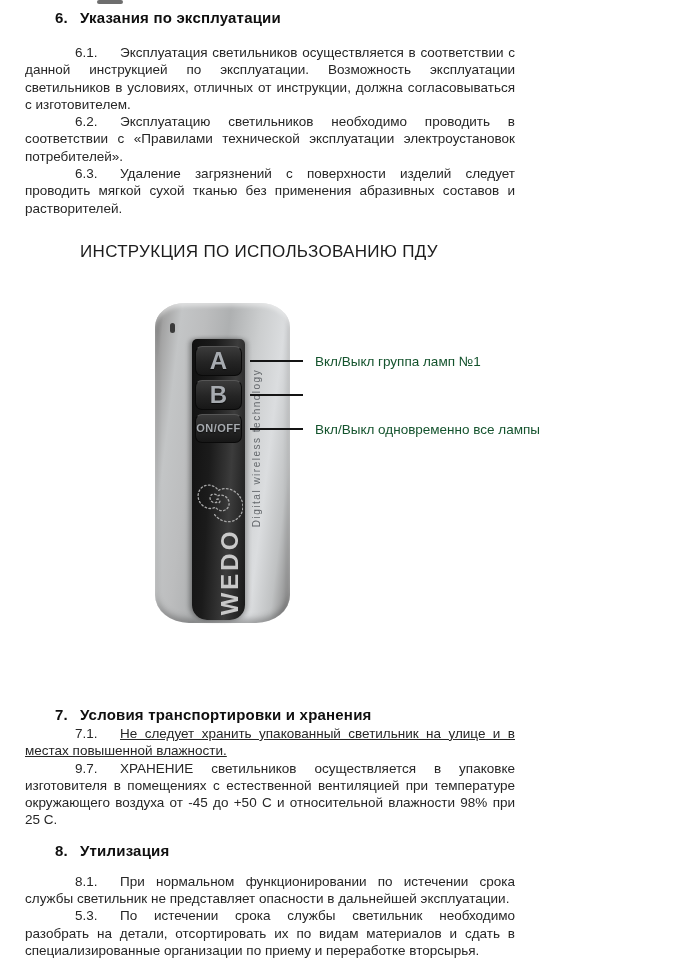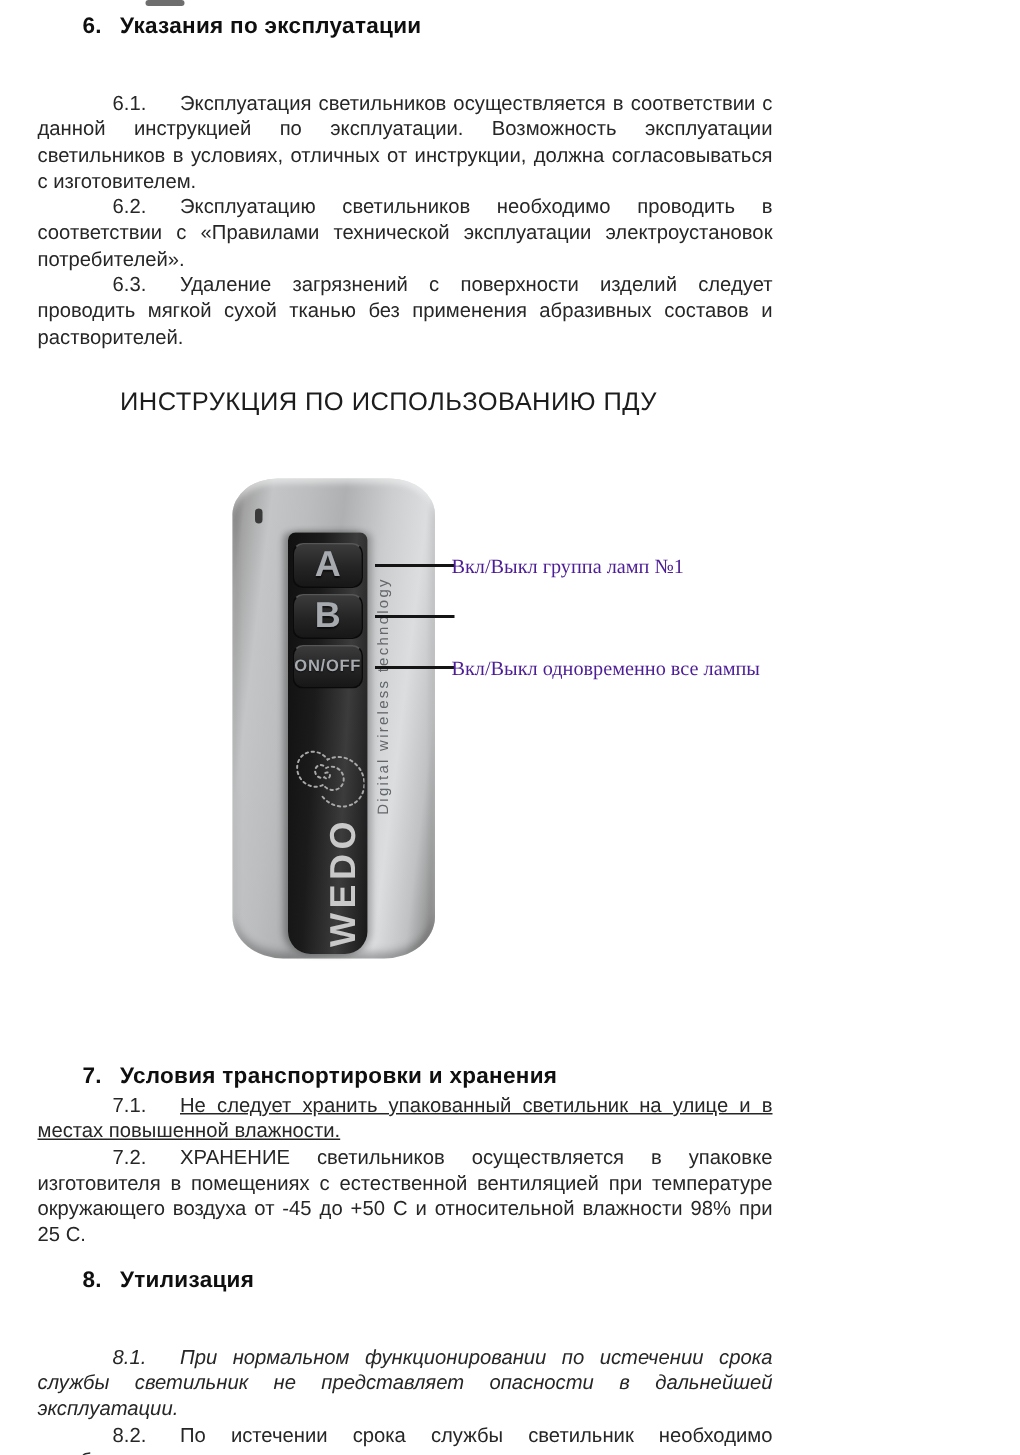--- a/index.html
+++ b/index.html
@@ -22,21 +22,21 @@
     font-size: 15px; font-weight: 700; line-height: 20px;
     color: #0f0f0f; letter-spacing: .2px;
   }
   .sec-h .sec-num { display: inline-block; width: 25px; }
   .body-p {
     margin: 0;
     font-size: 13.5px; line-height: 17.3px;
     text-align: justify; text-indent: 50px; color: #262626;
   }
   .body-p .p-num { display: inline-block; width: 45px; text-indent: 0; }
-  .mt-first { margin-top: 32px; }
+  .mt-first { margin-top: 16px; }
 
   .fig-title {
     margin-top: 24px; padding-right: 22px;
     text-align: center; font-size: 17px; font-weight: 400;
     letter-spacing: .3px; color: #1c1c1c; line-height: 21px;
   }
 
   .figure-area { position: relative; height: 430px; }
 
   .remote {
@@ -78,29 +78,29 @@
   }
   .side-text {
     position: absolute; left: 14px; top: 138px; width: 175px; height: 14px;
     transform: rotate(-90deg);
     font-size: 10px; color: #63676b; letter-spacing: 1.5px;
     text-align: center; line-height: 14px; white-space: nowrap;
   }
   .cl { position: absolute; left: 225px; width: 53px; height: 2px; background: #141414; }
   .cl1 { top: 98px; } .cl2 { top: 132px; } .cl3 { top: 166px; }
   .clab {
-    position: absolute; left: 276px;
-    font-size: 13.5px; line-height: 17px; color: #4c1d95; white-space: nowrap; font-family: Liberation Serif, serif;
+    position: absolute; left: 290px;
+    font-size: 13.5px; line-height: 17px; color: #14532d; white-space: nowrap;
   }
   .clab1 { top: 91px; } .clab2 { top: 125px; } .clab3 { top: 159px; }
 
-  .sec7 { }
+  .sec7 { margin-top: 13px; }
   .sec8 { margin-top: 12px; }
   .mt-first7 { margin-top: 0; text-decoration: underline; }
-  .mt-first8 { margin-top: 32px; font-style: italic; }
+  .mt-first8 { margin-top: 12px; }
 </style>
 </head>
 <body>
 
 <div class="page">
   <div class="scan-artifact"></div>
 
   <section>
     <h2 class="sec-h"><span class="sec-num">6.</span><span>Указания по эксплуатации</span></h2>
     <p class="body-p mt-first"><span class="p-num">6.1.</span><span>Эксплуатация светильников осуществляется в соответствии с данной инструкцией по эксплуатации. Возможность эксплуатации светильников в условиях, отличных от инструкции, должна согласовываться с изготовителем.</span></p>
@@ -130,21 +130,21 @@
     <div class="cl cl1"></div>
     <div class="cl cl2"></div>
     <div class="cl cl3"></div>
     <div class="clab clab1">Вкл/Выкл группа ламп №1</div>
     <div class="clab clab3">Вкл/Выкл одновременно все лампы</div>
   </div>
 
   <section>
     <h2 class="sec-h sec7"><span class="sec-num">7.</span><span>Условия транспортировки и хранения</span></h2>
     <p class="body-p mt-first7"><span class="p-num">7.1.</span><span>Не следует хранить упакованный светильник на улице и в местах повышенной влажности.</span></p>
-    <p class="body-p"><span class="p-num">7.2.</span><span>ХРАНЕНИЕ светильников осуществляется в упаковке изготовителя в помещениях с естественной вентиляцией при температуре окружающего воздуха от -45 до +50 С и относительной влажности 98% при 25 С.</span></p>
+    <p class="body-p"><span class="p-num">9.7.</span><span>ХРАНЕНИЕ светильников осуществляется в упаковке изготовителя в помещениях с естественной вентиляцией при температуре окружающего воздуха от -45 до +50 С и относительной влажности 98% при 25 С.</span></p>
   </section>
 
   <section>
     <h2 class="sec-h sec8"><span class="sec-num">8.</span><span>Утилизация</span></h2>
     <p class="body-p mt-first8"><span class="p-num">8.1.</span><span>При нормальном функционировании по истечении срока службы светильник не представляет опасности в дальнейшей эксплуатации.</span></p>
-    <p class="body-p"><span class="p-num">8.2.</span><span>По истечении срока службы светильник необходимо разобрать на детали, отсортировать их по видам материалов и сдать в специализированные организации по приему и переработке вторсырья.</span></p>
+    <p class="body-p"><span class="p-num">5.3.</span><span>По истечении срока службы светильник необходимо разобрать на детали, отсортировать их по видам материалов и сдать в специализированные организации по приему и переработке вторсырья.</span></p>
   </section>
 </div>
 
 </body></html>

